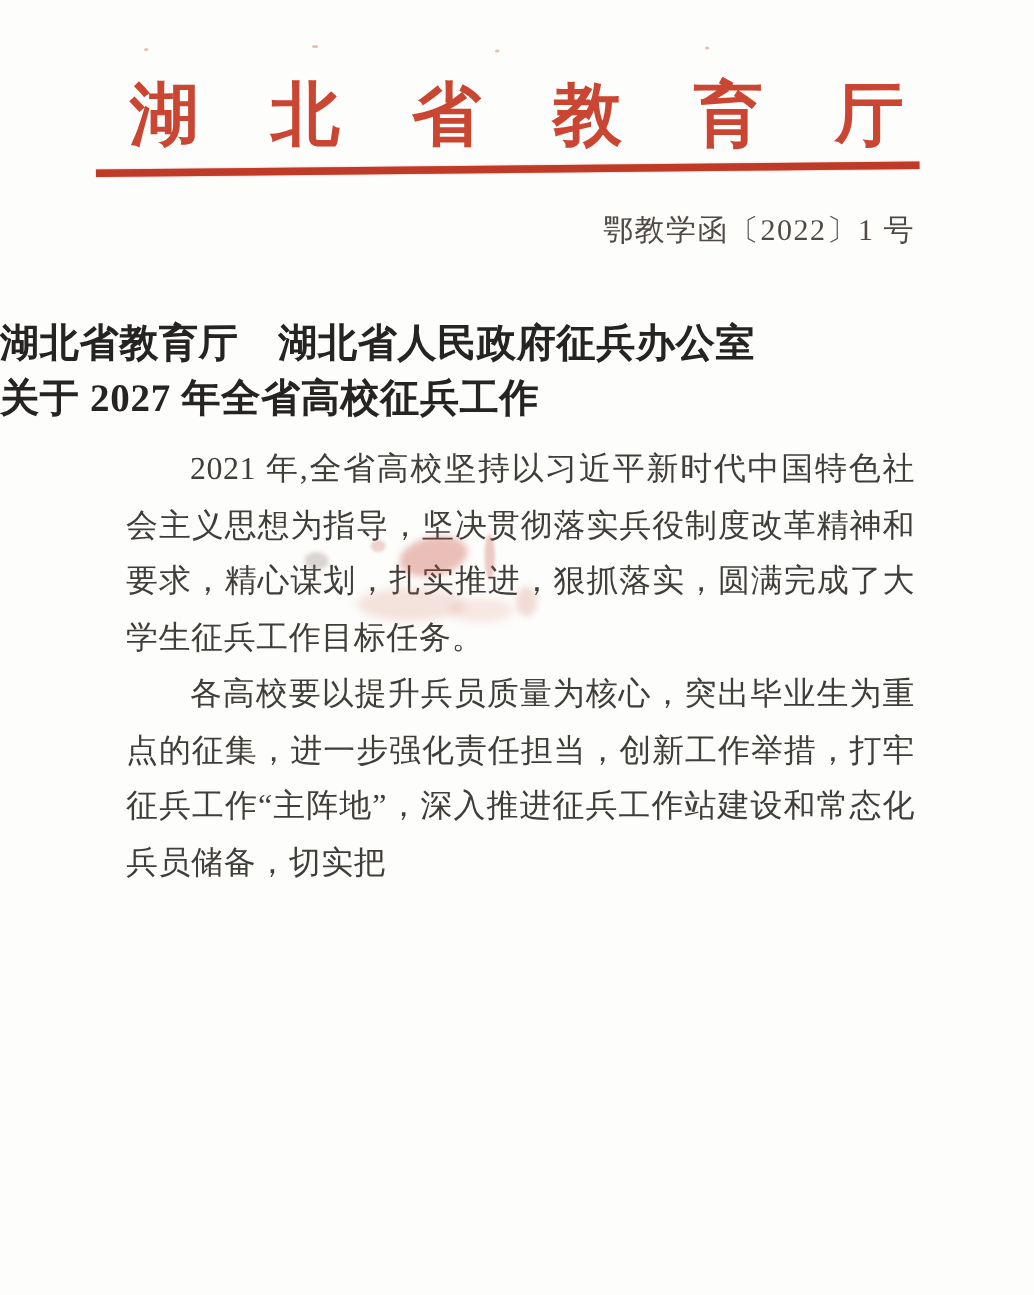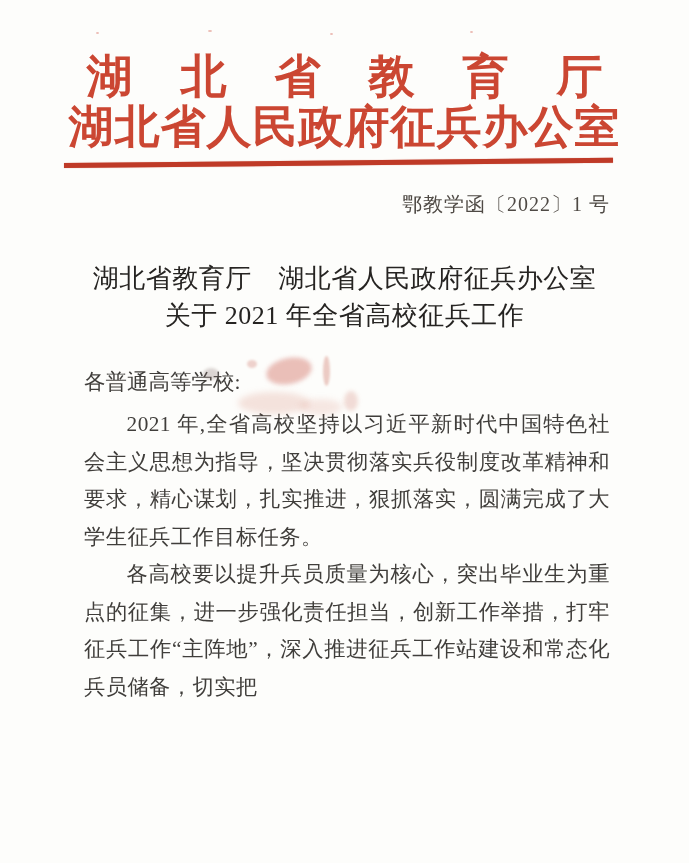--- a/index.html
+++ b/index.html
@@ -30,21 +30,21 @@
     box-shadow:0 0 1px rgba(191,58,39,.6);
   }
   
   .doc-number{
     margin-top:24px;text-align:right;padding-right:79px;
     font-size:20px;line-height:24px;color:var(--doc-number-text);
     letter-spacing:1px;
     font-family:Liberation Serif, serif;
   }
   
-  .title{margin-top:44px;text-align:center;font-weight:normal;color:var(--title-text);}
+  .title{margin-top:44px;font-weight:bold;color:var(--title-text);}
   .title div{font-size:26px;line-height:37px;letter-spacing:0.5px;}
   
   .salutation{
     margin-top:34px;margin-left:84px;font-size:21.5px;line-height:28px;
     color:var(--body-text);
   }
   .body-text{margin-top:10px;margin-left:84px;width:526px;color:var(--body-text);}
   .body-text p{
     margin:0;font-size:21.3px;line-height:37.5px;text-indent:2em;
     text-align:justify;text-justify:inter-ideograph;letter-spacing:0.4px;
@@ -65,32 +65,30 @@
   .s3{left:330px;top:33px;width:3px;height:2px;}
   .s4{left:470px;top:31px;width:3px;height:2px;}
 </style>
 </head>
 <body>
 
 <div class="page">
 
   <div class="letterhead">
     <div class="lh1">湖北省教育厅</div>
-    <div class="lh2">湖北省人民政府征兵办公室</div>
     <div class="divider"></div>
   </div>
 
   <div class="doc-number">鄂教学函〔2022〕1 号</div>
 
   <div class="title">
     <div>湖北省教育厅　湖北省人民政府征兵办公室</div>
-    <div>关于 2021 年全省高校征兵工作</div>
+    <div>关于 2027 年全省高校征兵工作</div>
   </div>
 
-  <div class="salutation">各普通高等学校:</div>
 
   <div class="body-text">
     <p>2021 年,全省高校坚持以习近平新时代中国特色社会主义思想为指导，坚决贯彻落实兵役制度改革精神和要求，精心谋划，扎实推进，狠抓落实，圆满完成了大学生征兵工作目标任务。</p>
     <p>各高校要以提升兵员质量为核心，突出毕业生为重点的征集，进一步强化责任担当，创新工作举措，打牢征兵工作“主阵地”，深入推进征兵工作站建设和常态化兵员储备，切实把</p>
   </div>
 
   <div class="stamp-layer">
     <span class="blob b1"></span>
     <span class="blob b2"></span>
     <span class="blob b3"></span>

